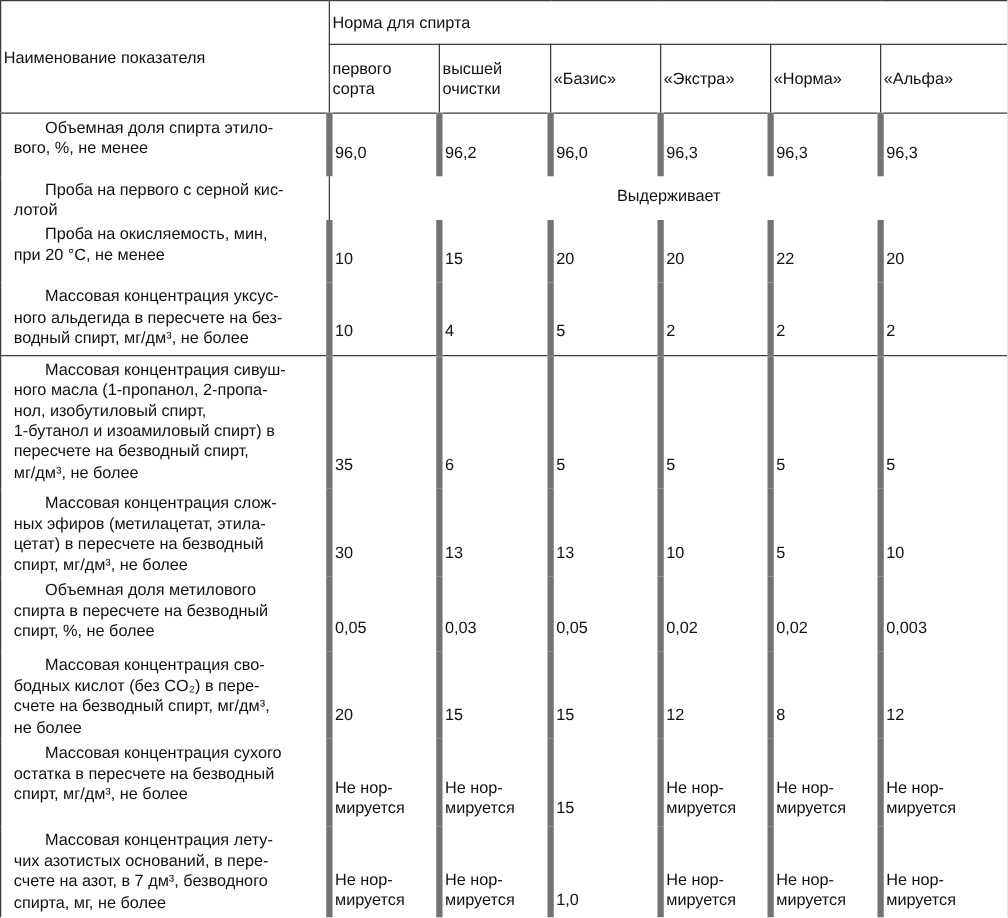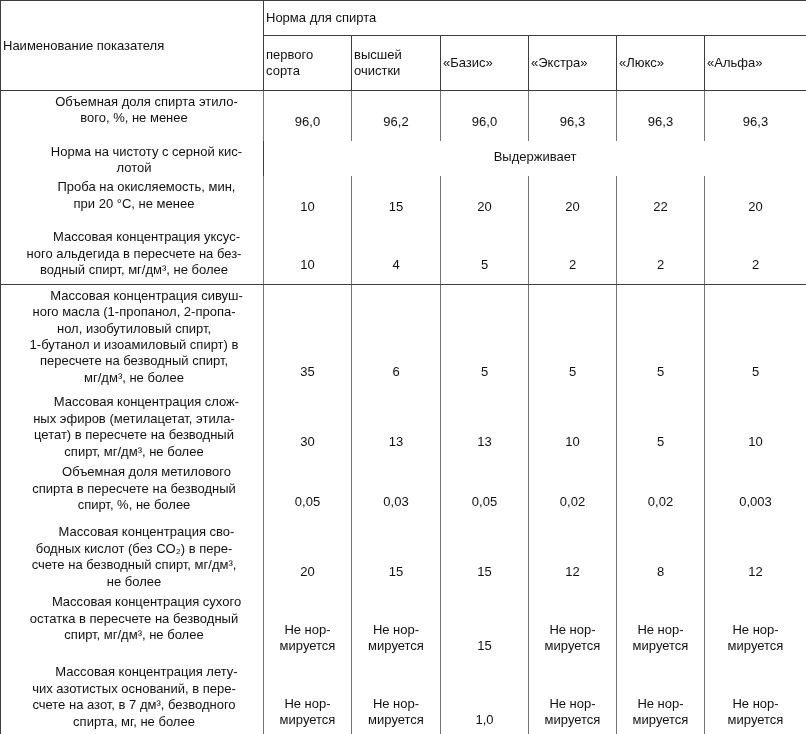--- a/index.html
+++ b/index.html
@@ -18,30 +18,29 @@
     vertical-align: middle;
     white-space: pre-line;
     line-height: 16px;
     padding: 2px;
   }
   th.indicator-head { border-bottom: 1px solid #3d3d3d; }
   th.group-head { border-left: 1px solid #3d3d3d; border-bottom: 1px solid #3d3d3d; }
   tr.cols th { border-left: 1px solid #3d3d3d; border-bottom: 1px solid #3d3d3d; }
   td.label {
     vertical-align: top;
-    text-align: center;
+    text-align: left;
     padding: 3px 6px 0 10px;
     text-indent: 25px;
     white-space: pre-line;
     line-height: 16.4px;
   }
   td.val {
     vertical-align: bottom;
-    text-align: center;
-    border-left: 1px solid #737373;
+    border-left: 5px solid #737373;
     padding: 0 2px 11px 2px;
     white-space: pre-line;
     line-height: 16px;
   }
   td.val.nn { padding-bottom: 7px; }
   td.merged-val {
     text-align: center;
     vertical-align: middle;
     border-left: 1px solid #3d3d3d;
     padding-bottom: 4px;
@@ -67,37 +66,37 @@
         <th class="indicator-head" rowspan="2">Наименование показателя</th>
         <th class="group-head" colspan="6">Норма для спирта</th>
       </tr>
       <tr class="cols" style="height:55px">
         <th>первого
 сорта</th>
         <th>высшей
 очистки</th>
         <th>«Базис»</th>
         <th>«Экстра»</th>
-        <th>«Люкс»</th>
+        <th>«Норма»</th>
         <th>«Альфа»</th>
       </tr>
     </thead>
     <tbody>
       <tr style="height:50px">
         <td class="label">Объемная доля спирта этило-
 вого, %, не менее</td>
         <td class="val">96,0</td>
         <td class="val">96,2</td>
         <td class="val">96,0</td>
         <td class="val">96,3</td>
         <td class="val">96,3</td>
         <td class="val">96,3</td>
       </tr>
       <tr style="height:35px">
-        <td class="label">Норма на чистоту с серной кис-
+        <td class="label">Проба на первого с серной кис-
 лотой</td>
         <td class="merged-val" colspan="6">Выдерживает</td>
       </tr>
       <tr style="height:50px">
         <td class="label">Проба на окисляемость, мин,
 при 20 °С, не менее</td>
         <td class="val">10</td>
         <td class="val">15</td>
         <td class="val">20</td>
         <td class="val">20</td>

